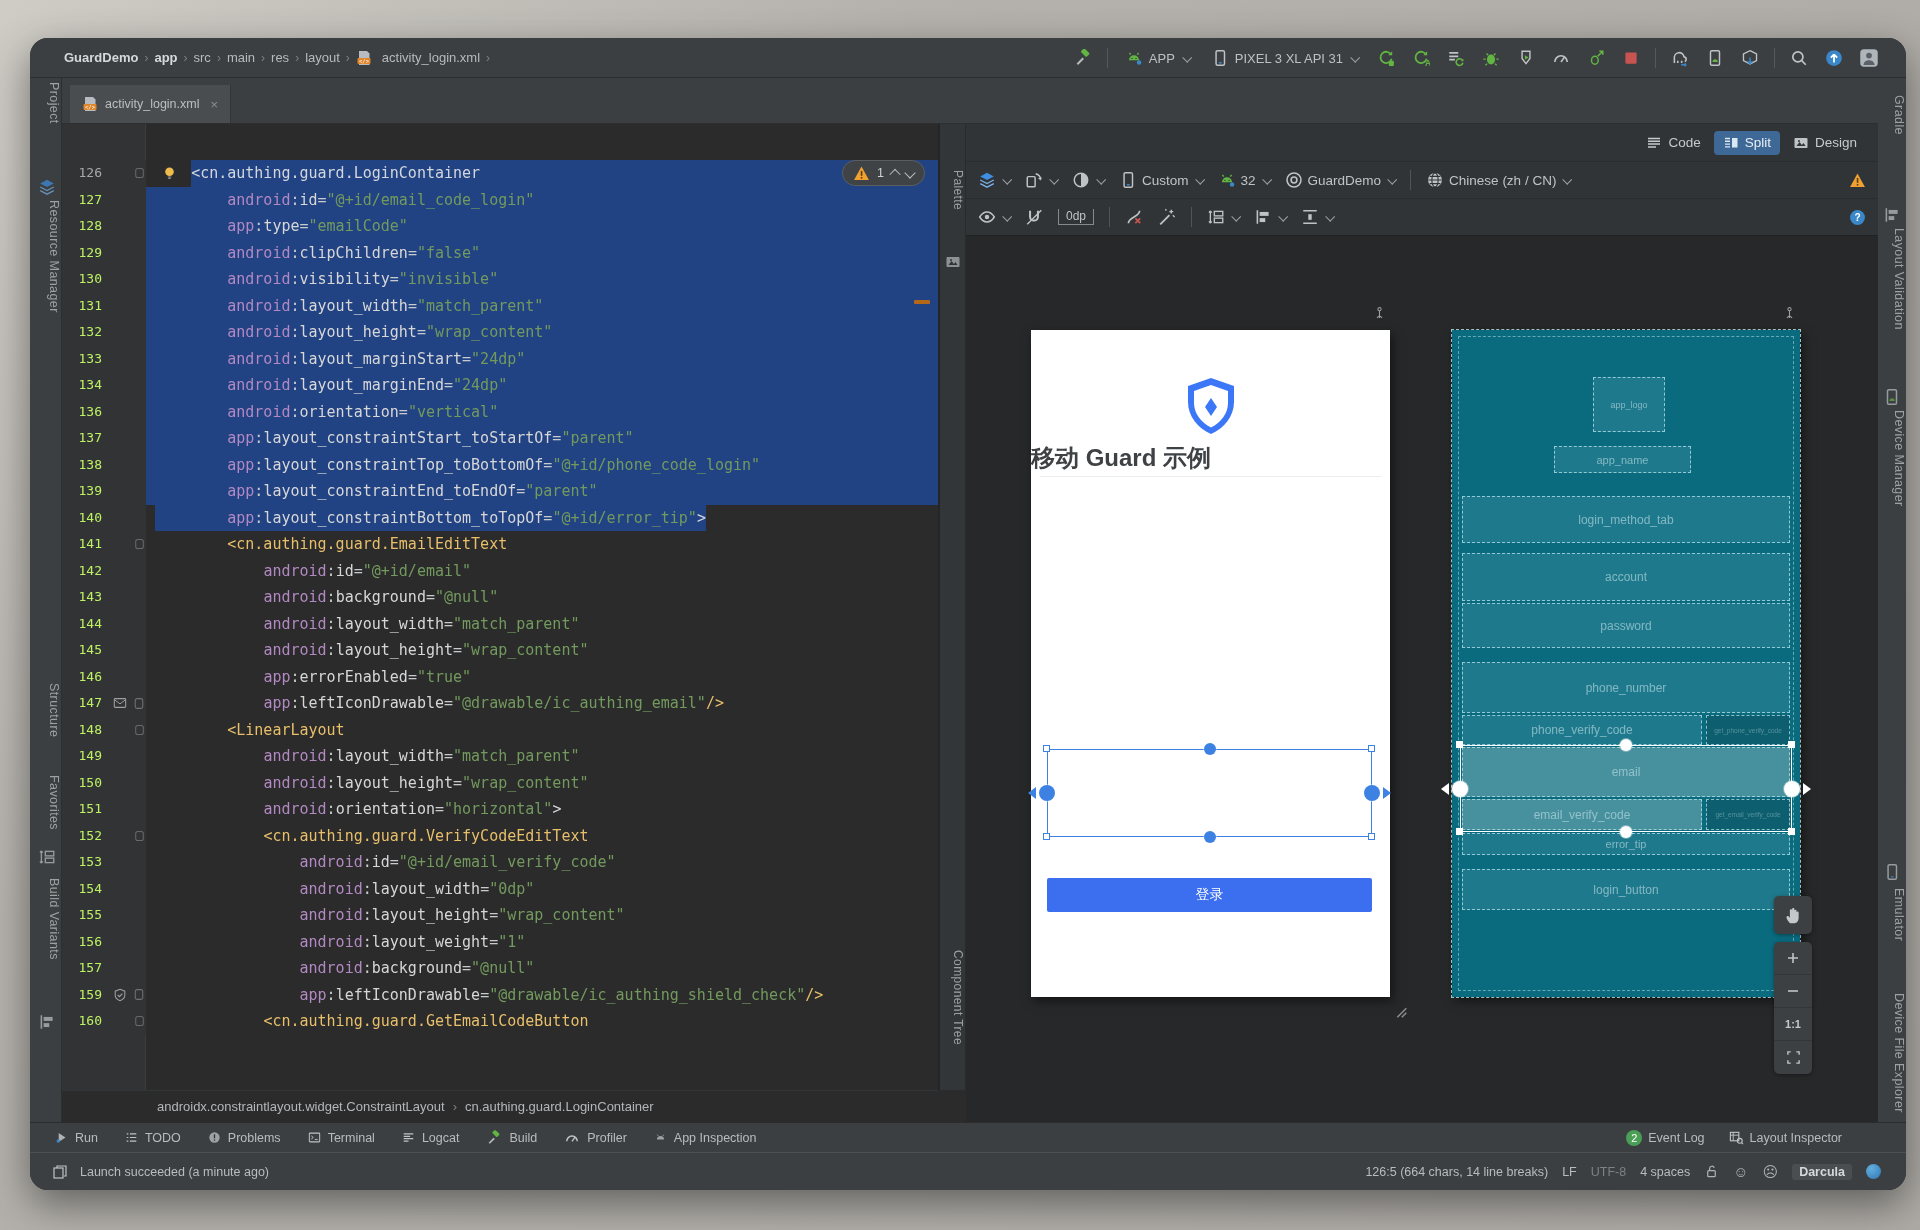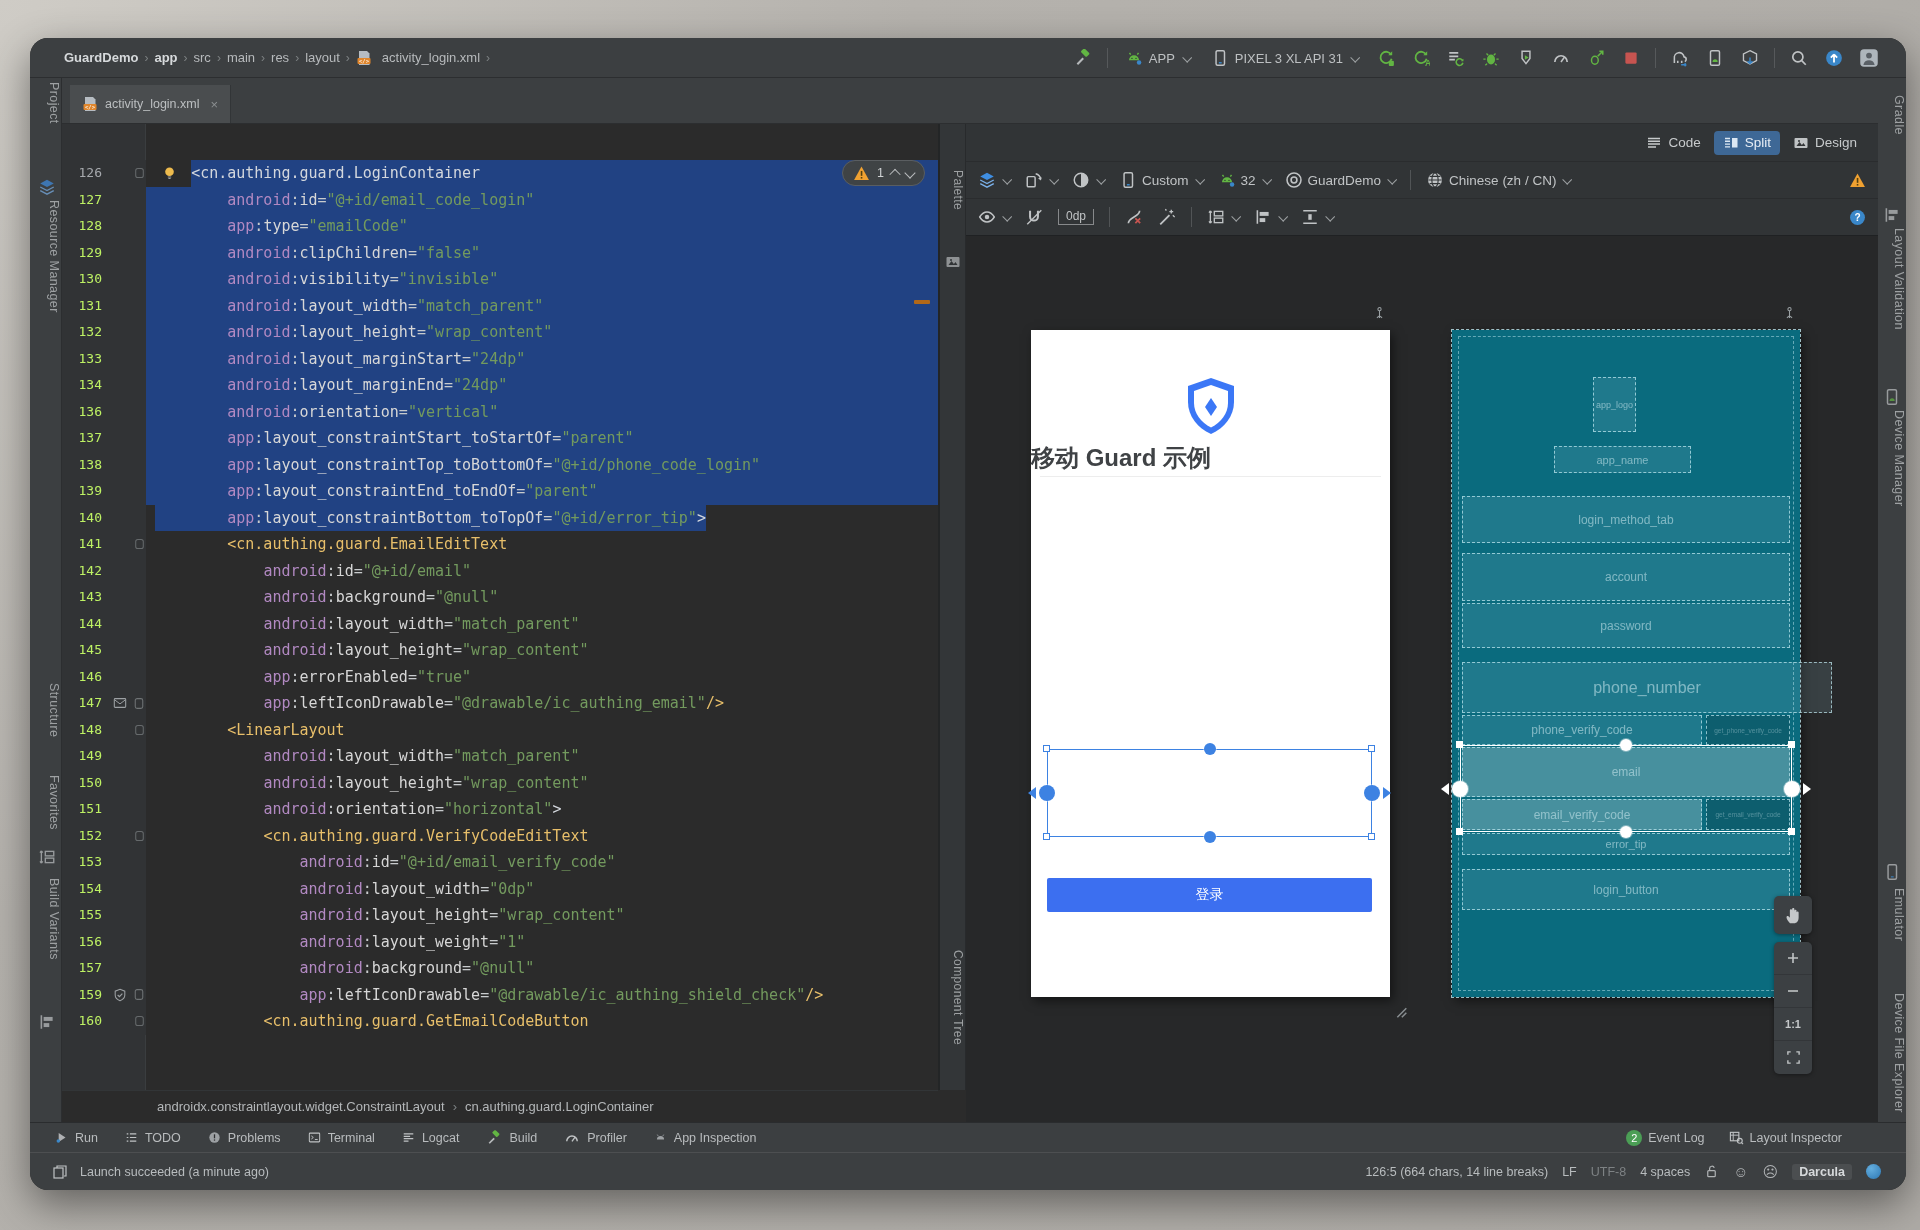--- a/index.html
+++ b/index.html
@@ -662,26 +662,26 @@
             <path d="M14.5 6.5l-8 8M14.5 10.5l-4 4" stroke="#888d90" stroke-width="1.4"></path>
           </svg></span>
 
       <div class="phone blue">
         <span class="pin" id="pin2"><svg width="13" height="18" viewBox="0 0 16 16" fill="none">
               <circle cx="8" cy="3.3" r="2" stroke="#9aa0a3" stroke-width="1.3"></circle>
               <path d="M8 5.3V14M4.8 13.8l3.2-2.2 3.2 2.2" stroke="#9aa0a3" stroke-width="1.3"></path>
             </svg></span>
         <div class="bp-root"></div>
         <div id="bp-boxes">
-            <div class="bp-box" style="left: 141px; top: 47px; width: 43px; height: 55px; font-size: 9px;">app_logo</div>
+            <div class="bp-box" style="left: 141px; top: 47px; width: 72px; height: 55px; font-size: 9px;">app_logo</div>
             <div class="bp-box" style="left: 102px; top: 116px; width: 137px; height: 27px; font-size: 11px;">app_name</div>
             <div class="bp-box" style="left: 10px; top: 166px; width: 328px; height: 47px; font-size: 12px;">login_method_tab</div>
             <div class="bp-box" style="left: 10px; top: 223px; width: 328px; height: 48px; font-size: 12px;">account</div>
             <div class="bp-box" style="left: 10px; top: 273px; width: 328px; height: 45px; font-size: 12px;">password</div>
-            <div class="bp-box" style="left: 10px; top: 332px; width: 370px; height: 51px; font-size: 16px;">phone_number</div>
+            <div class="bp-box" style="left: 10px; top: 332px; width: 328px; height: 51px; font-size: 12px;">phone_number</div>
             <div class="bp-box" style="left: 10px; top: 385px; width: 240px; height: 30px; font-size: 12px;">phone_verify_code</div>
             <div class="bp-box dim" style="left: 254px; top: 385px; width: 84px; height: 30px; font-size: 6.5px;">get_phone_verify_code</div>
             <div class="bp-box selfill" style="left: 10px; top: 417px; width: 328px; height: 50px; font-size: 12px;">email</div>
             <div class="bp-box selfill" style="left: 10px; top: 469px; width: 240px; height: 31px; font-size: 12px;">email_verify_code</div>
             <div class="bp-box dim selfill" style="left: 254px; top: 469px; width: 84px; height: 31px; font-size: 6.5px;">get_email_verify_code</div>
             <div class="bp-box" style="left: 10px; top: 503px; width: 328px; height: 22px; font-size: 11px;">error_tip</div>
             <div class="bp-box" style="left: 10px; top: 539px; width: 328px; height: 41px; font-size: 12px;">login_button</div>
           </div>
         <div class="selbox" id="sel-blue" style="left:8px; top:415px; width:332px; height:87px;">
             <div class="edge" style="border: 1.5px solid rgb(255, 255, 255);"></div>

